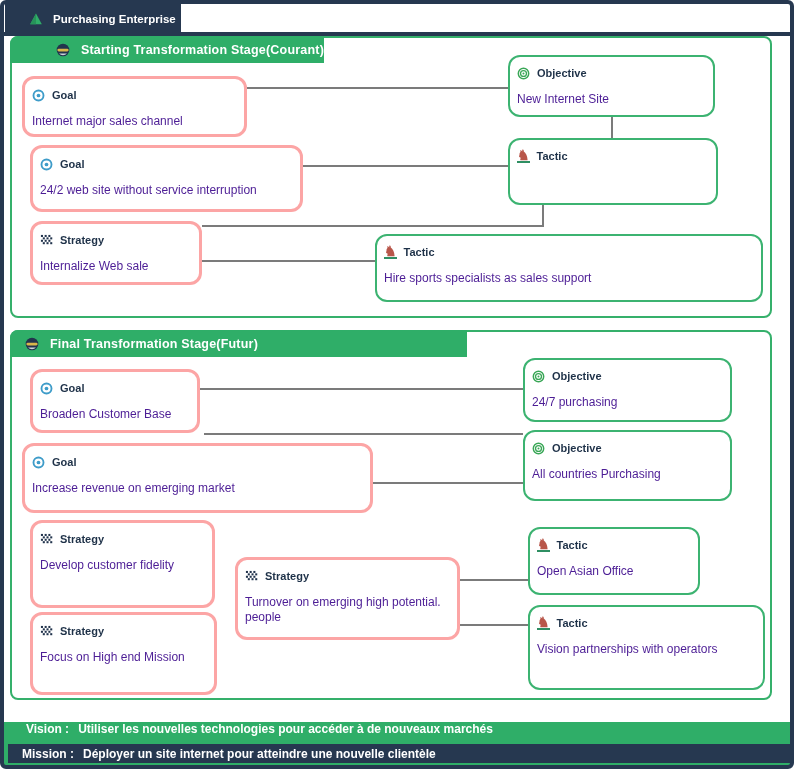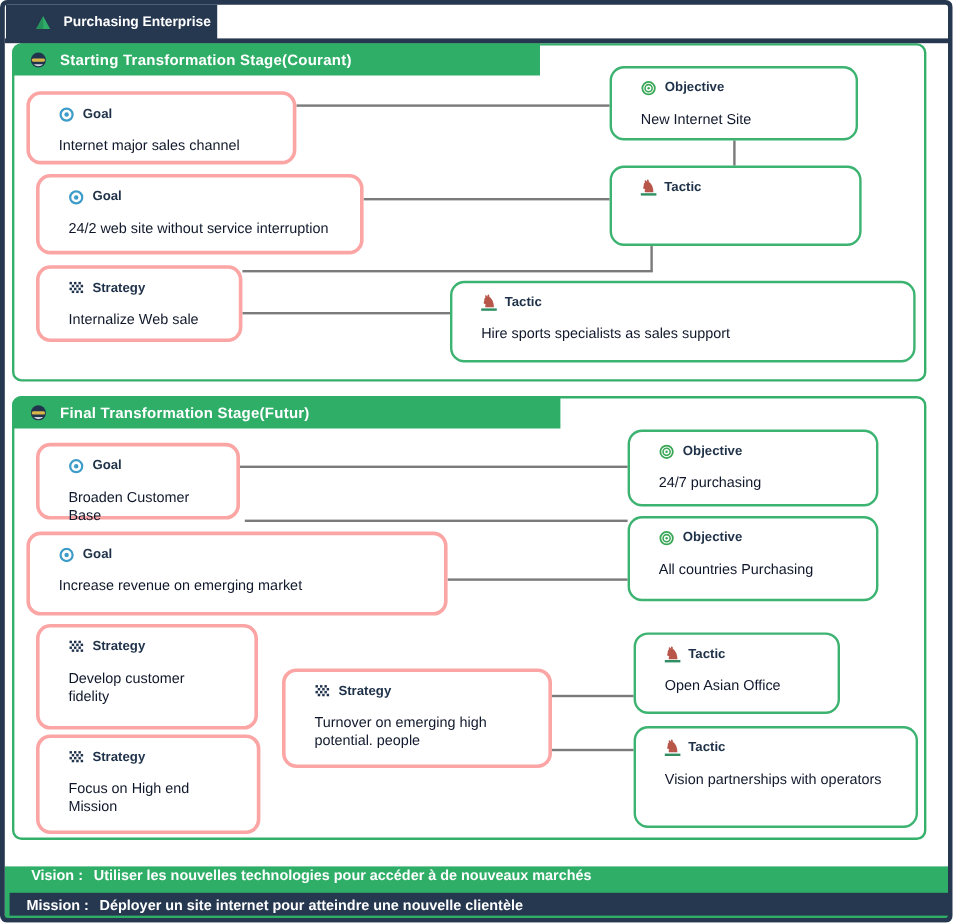--- a/index.html
+++ b/index.html
@@ -14,25 +14,25 @@
   .top-rule{position:absolute;left:4px;top:32px;width:786px;height:4px;background:#263850;z-index:5;}
 
   
   .section-border{position:absolute;border:2.5px solid #35b06b;border-radius:8px;box-sizing:border-box;z-index:1;}
   .section-header{position:absolute;background:#2fae68;color:#ffffff;display:flex;align-items:center;gap:11px;
                   padding-left:15px;box-sizing:border-box;font-size:12.5px;font-weight:bold;
                   border-radius:8px 0 0 0;z-index:3;letter-spacing:.2px;}
 
   
   .node{position:absolute;background:#ffffff;border-radius:12px;box-sizing:border-box;
-        padding:9px 24px;z-index:4;}
+        padding:9px 7px;z-index:4;}
   .node.navy{border:3px solid #fca5a5;}
   .node.green{border:2.5px solid #3cb371;}
   .node-title{display:flex;align-items:center;gap:7px;font-size:11px;font-weight:bold;color:#1e3148;line-height:14px;}
-  .node-text{margin-top:12px;font-size:12px;color:#0f172a;line-height:15px;}
+  .node-text{margin-top:12px;font-size:12px;color:#4c1d95;line-height:15px;}
 
   
   .conn{position:absolute;background:#7b7b7b;z-index:2;}
 
   
   .footer-green{position:absolute;left:4px;top:722px;width:786px;height:46px;background:#2fae68;z-index:8;}
   .vision-row{position:absolute;left:4px;top:722px;width:786px;height:22px;display:flex;
               color:#ffffff;font-size:12px;font-weight:bold;padding-left:22px;box-sizing:border-box;z-index:9;}
   .mission-bar{position:absolute;left:8px;top:744px;width:782px;height:19px;background:#263850;display:flex;
                align-items:center;color:#ffffff;font-size:12px;font-weight:bold;padding-left:14px;
@@ -88,21 +88,21 @@
 
   <div class="top-tab">
     <svg class="ic" width="14" height="14">
         <use href="#i-enterprise"></use>
       </svg>
     <span>Purchasing Enterprise</span>
   </div>
   <div class="top-rule"></div>
 
   <div class="section-border" style="left:10px;top:36px;width:762px;height:282px;"></div>
-  <div class="section-header" style="left:10px;top:36px;width:440px;height:27px;">
+  <div class="section-header" style="left:10px;top:36px;width:314px;height:27px;justify-content:flex-end;">
     <svg class="ic" width="14" height="14">
         <use href="#i-stage"></use>
       </svg>
     <span>Starting Transformation Stage(Courant)</span>
   </div>
 
   <div class="conn" style="left:247px;top:87px;width:261px;height:1.5px;"></div>
   <div class="conn" style="left:611px;top:117px;width:1.5px;height:21px;"></div>
   <div class="conn" style="left:303px;top:165px;width:205px;height:1.5px;"></div>
   <div class="conn" style="left:542px;top:205px;width:1.5px;height:21px;"></div>

